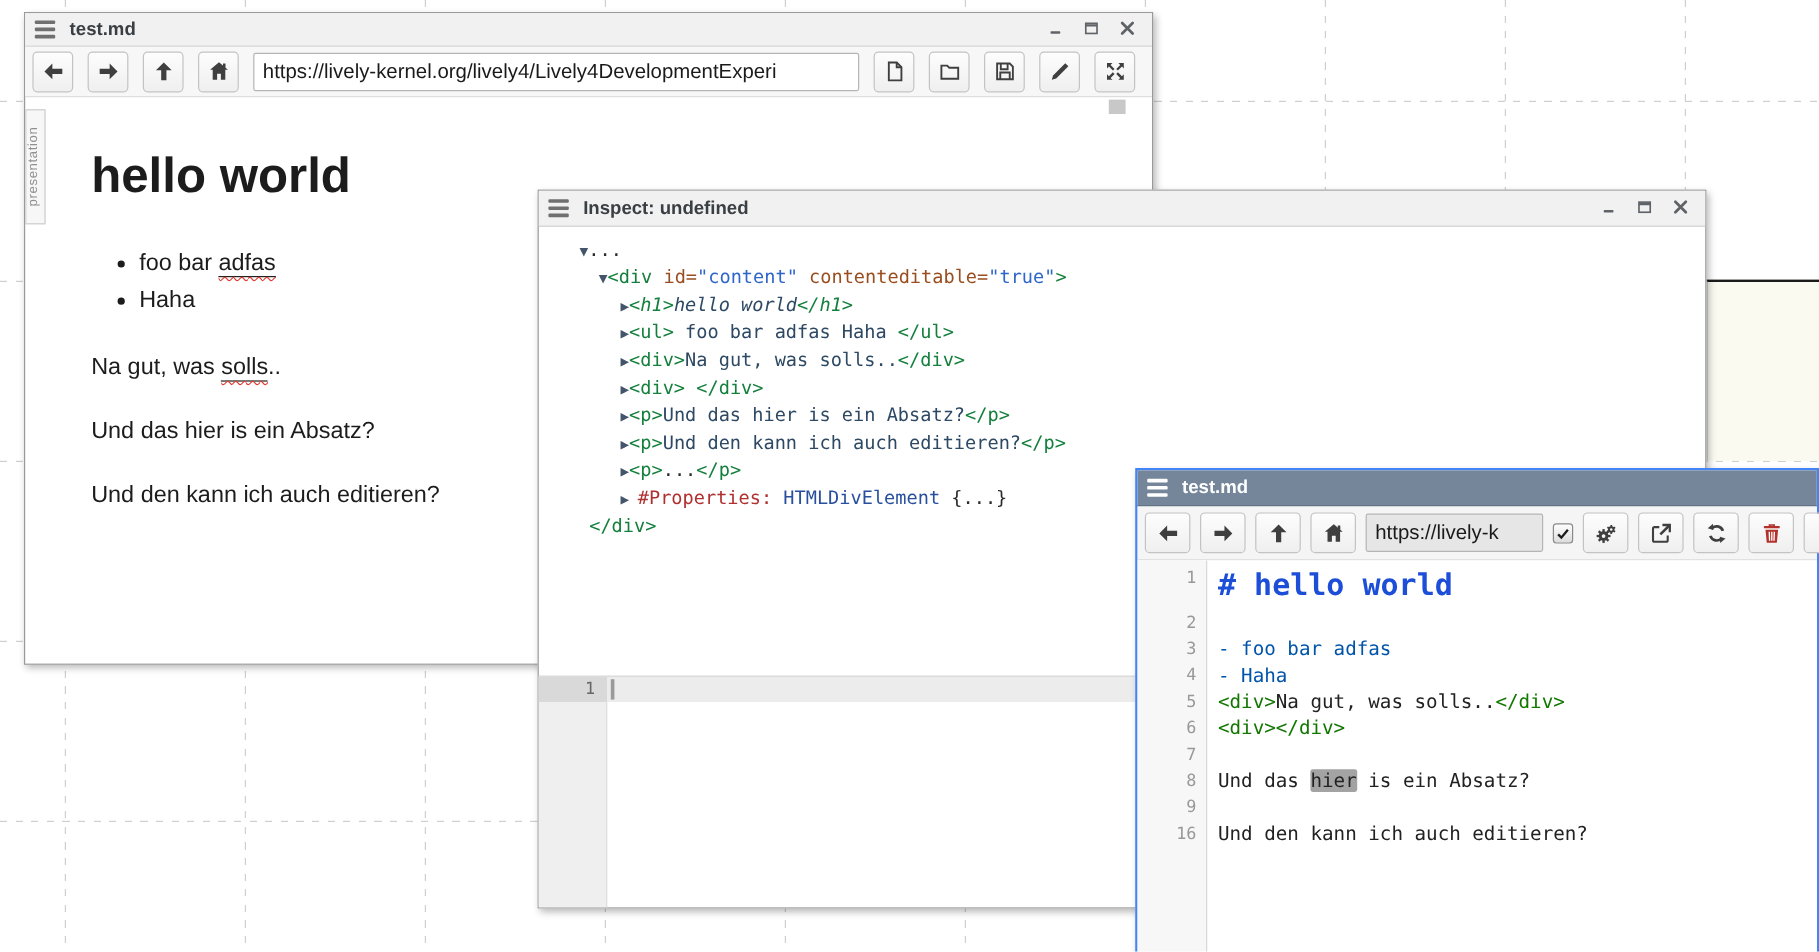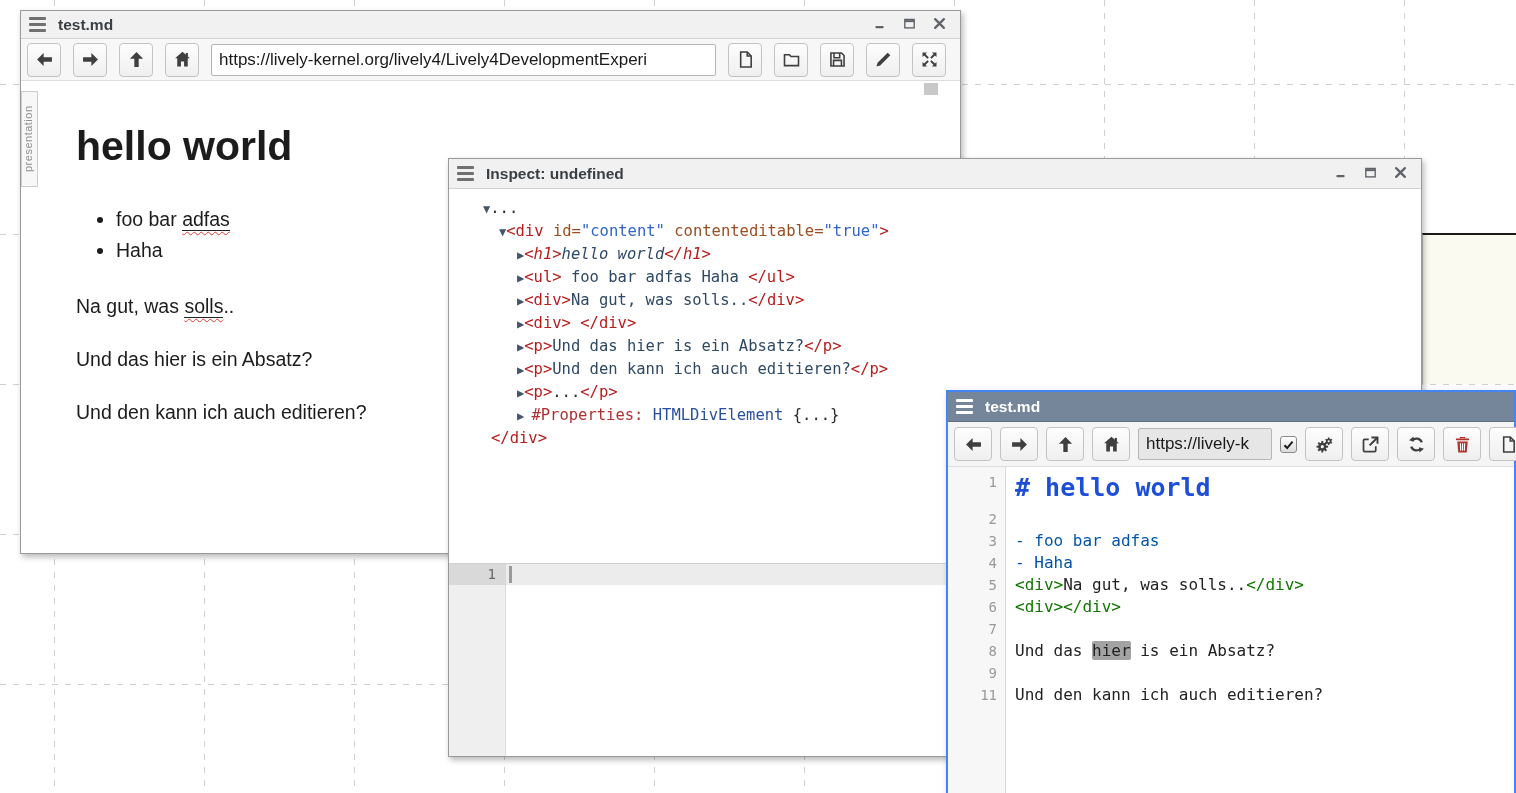--- a/index.html
+++ b/index.html
@@ -42,21 +42,21 @@
   .btnrow { display:flex; gap:12px; }
   #win3 .btnrow { gap:8px; }
   .btn { width:34px; height:34px; border:1px solid #c3c3c3; border-radius:4px;
          background:linear-gradient(#fdfdfd,#efefef); cursor:pointer;
          display:inline-flex; align-items:center; justify-content:center; padding:0; }
   #win3 .btn { width:38px; }
   .btn svg { width:21px; height:21px; }
   .url { height:32px; border:1px solid #b5b5b5; border-radius:2px; background:#fff;
          font-size:17px; color:#1a1a1a; padding:0 7px; width:505px;
          font-family:"Liberation Sans",sans-serif; }
-  #win3 .url { width:134px; background:#e6e6e6; }
+  #win3 .url { width:148px; background:#e6e6e6; }
   .checkbox { width:17px; height:17px; border:1px solid #8a8a8a; border-radius:3px;
               background:linear-gradient(#fefefe,#dcdcdc); display:inline-flex;
               align-items:center; justify-content:center; cursor:pointer; flex:none; }
   .checkbox svg { width:13px; height:13px; }
 
   
   .md-content { position:relative; height:473px; overflow:hidden; }
   .side-tab { position:absolute; left:0; top:10px; width:17px; height:96px;
               border:1px solid #ccc; background:#f7f7f7; color:#909090; font-size:11px;
               writing-mode:vertical-rl; transform:rotate(180deg); text-align:center;
@@ -69,21 +69,21 @@
   .md-paras p { font-size:19.5px; margin-top:28px; line-height:25px; }
   .misspelled { border-bottom:1px solid #222;
                 text-decoration:underline wavy #e03c31 1px;
                 text-decoration-skip-ink:none; text-underline-offset:5px;margin-top:20px; }
 
   
   .tree { padding:8px 0 0 30px; font-family:"DejaVu Sans Mono","DejaVu Sans",monospace;
           font-size:15.5px; line-height:22px; }
   .t-line { white-space:pre; cursor:default; }
   .tk-tri { color:#44546A; font-size:12px; }
-  .tk-tag { color:#b91c1c; }
+  .tk-tag { color:#15803d; }
   .tk-attr { color:#9A4E20; }
   .tk-val { color:#2E66C9; }
   .tk-txt { color:#2E4964; }
   .tk-plain { color:#2b2b2b; }
   .tk-props-key { color:#B03030; }
   .tk-props-type { color:#28509E; }
 
   
   .repl { position:absolute; left:0; right:0; bottom:0; height:193px; border-top:1px solid #cfcfcf;
           background:#fff; font-family:"DejaVu Sans Mono","DejaVu Sans",monospace; }
@@ -435,16 +435,16 @@
       <div class="gutter-bg"></div>
     <div class="c-line big"><span class="ln">1</span><span class="code"><span class="tk-md-header"># hello world</span></span></div>
         <div class="c-line"><span class="ln">2</span><span class="code"></span></div>
         <div class="c-line"><span class="ln">3</span><span class="code"><span class="tk-md-list">- foo bar adfas</span></span></div>
         <div class="c-line"><span class="ln">4</span><span class="code"><span class="tk-md-list">- Haha</span></span></div>
         <div class="c-line"><span class="ln">5</span><span class="code"><span class="tk-md-tag">&lt;div&gt;</span><span class="tk-code">Na gut, was solls..</span><span class="tk-md-tag">&lt;/div&gt;</span></span></div>
         <div class="c-line"><span class="ln">6</span><span class="code"><span class="tk-md-tag">&lt;div&gt;</span><span class="tk-md-tag">&lt;/div&gt;</span></span></div>
         <div class="c-line"><span class="ln">7</span><span class="code"></span></div>
         <div class="c-line"><span class="ln">8</span><span class="code"><span class="tk-code">Und das </span><span class="tk-hl">hier</span><span class="tk-code"> is ein Absatz?</span></span></div>
         <div class="c-line"><span class="ln">9</span><span class="code"></span></div>
-        <div class="c-line"><span class="ln">11</span><span class="code"><span class="tk-code">Und den kann ich auch editieren?</span></span></div>
+        <div class="c-line"><span class="ln">16</span><span class="code"><span class="tk-code">Und den kann ich auch editieren?</span></span></div>
       </div>
   </section>
 </div>
 
 </body></html>

